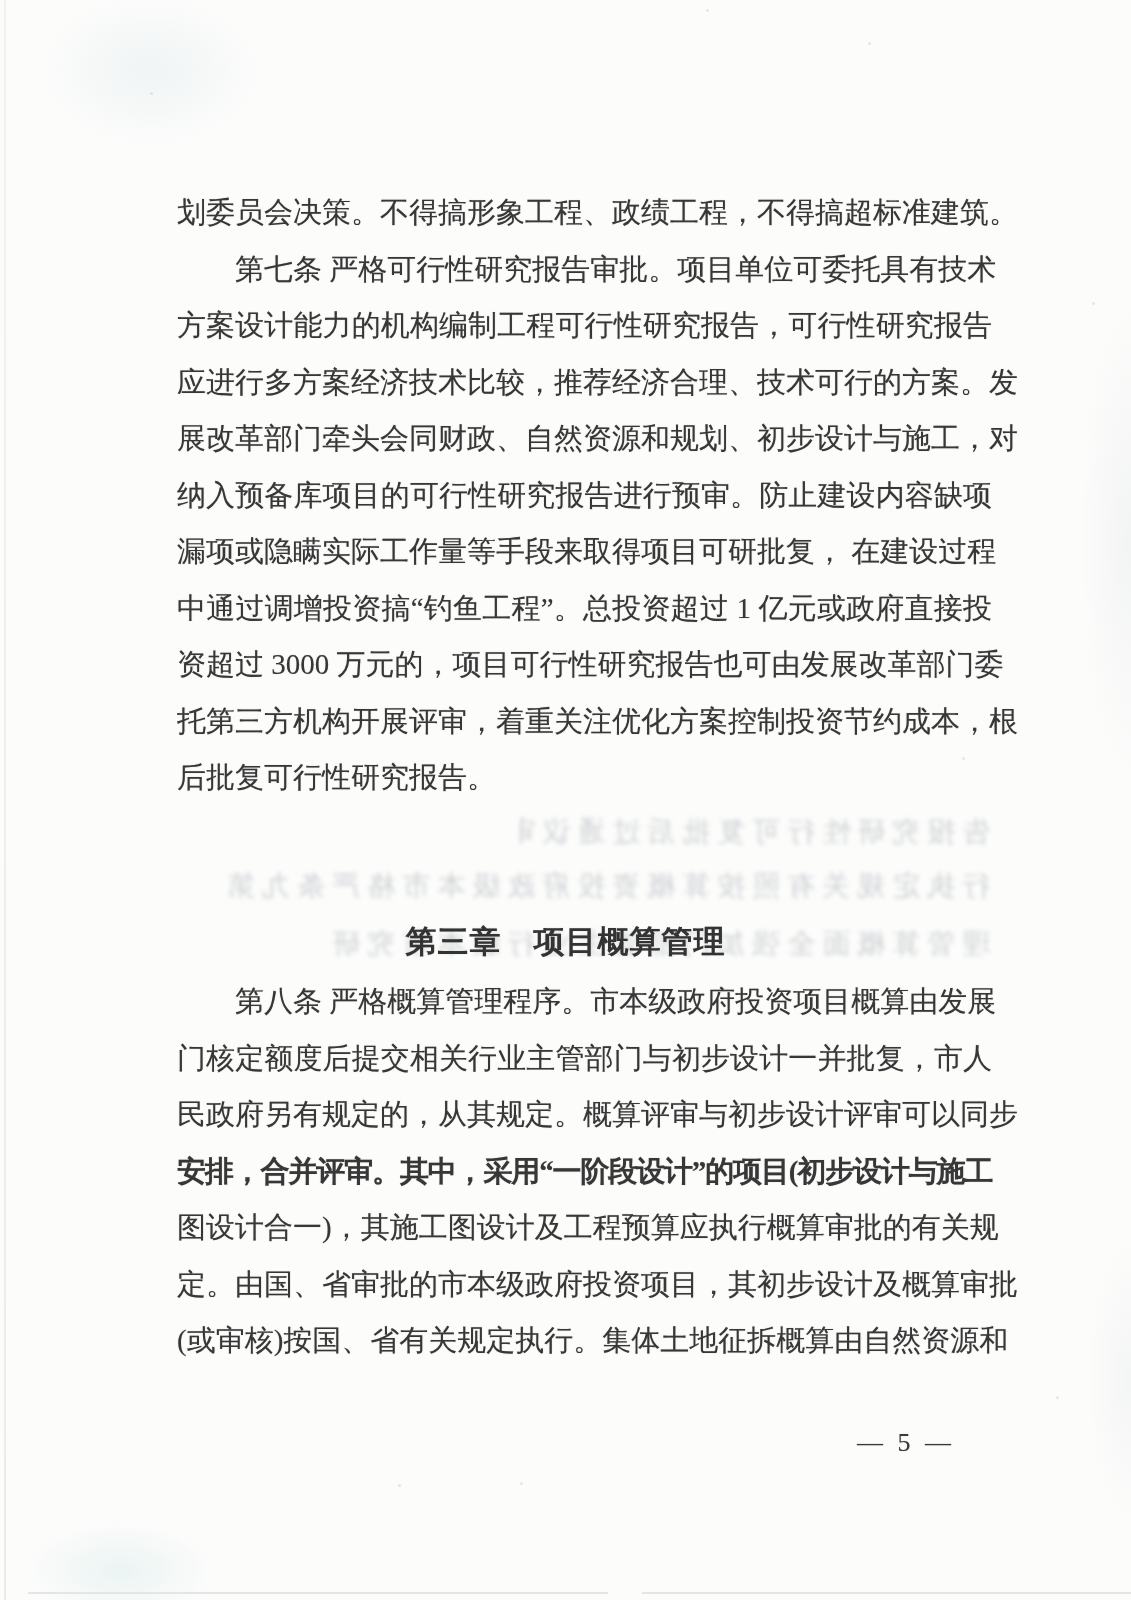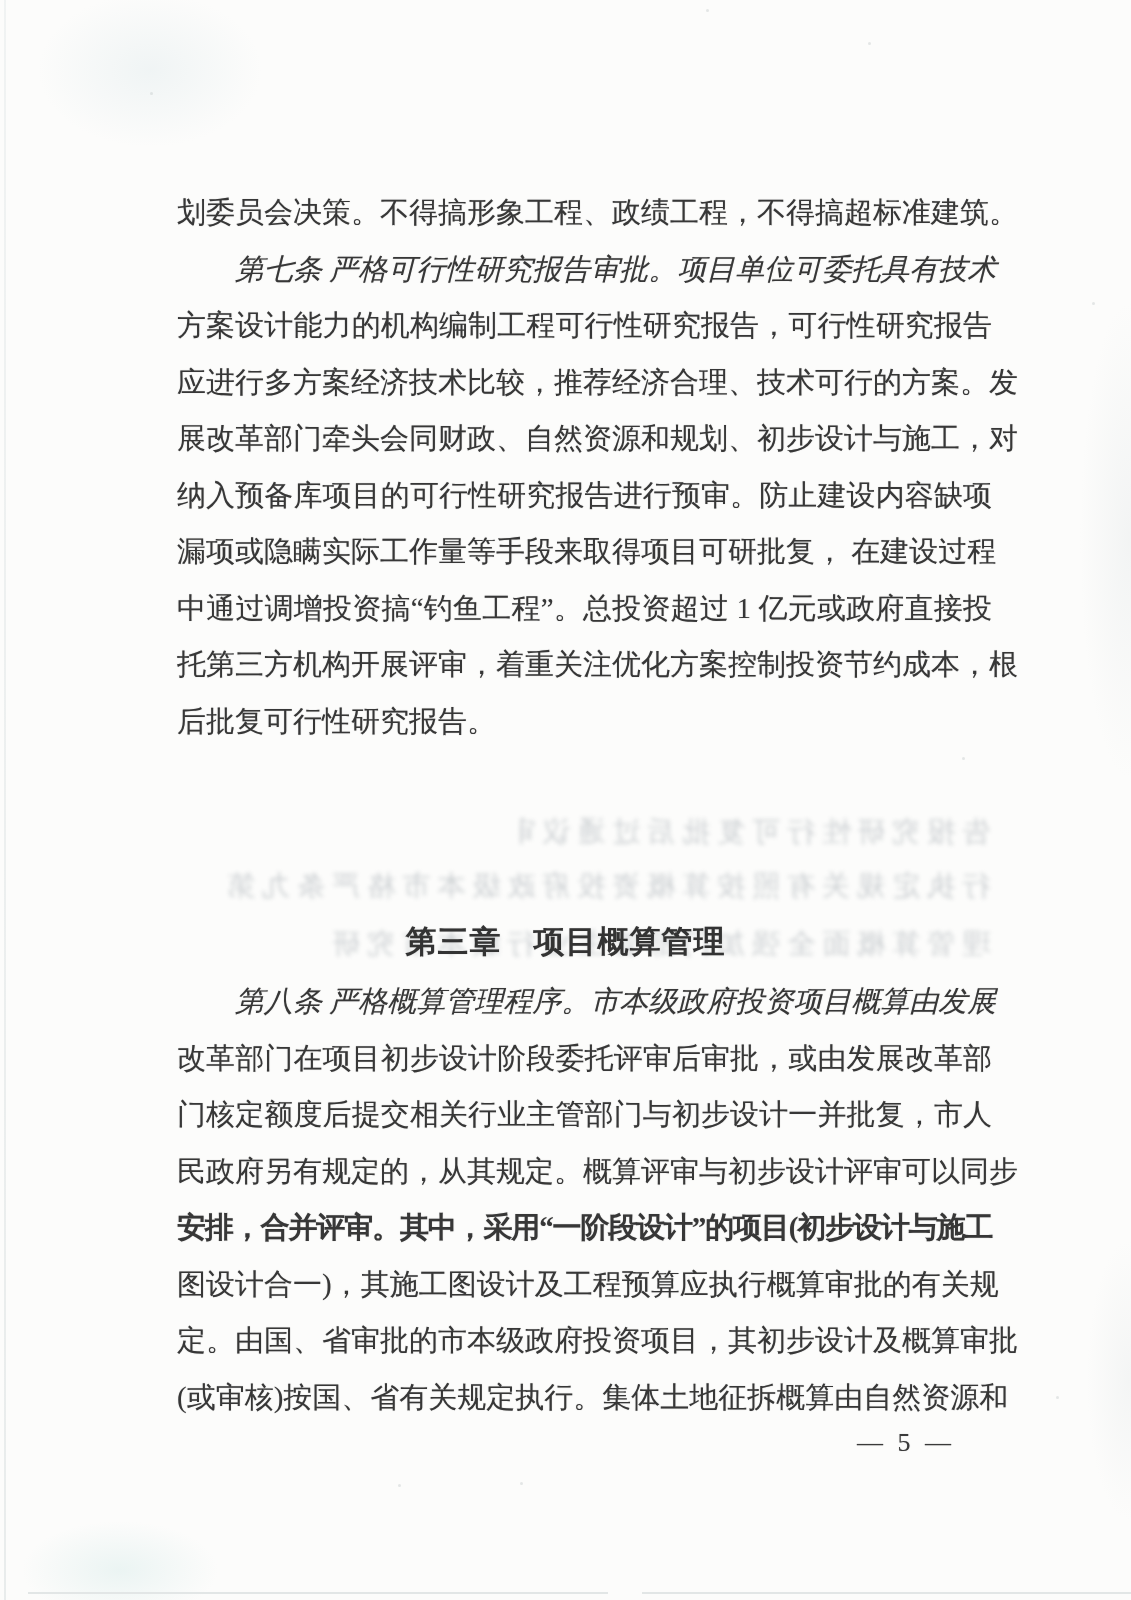--- a/index.html
+++ b/index.html
@@ -21,21 +21,21 @@
   .block{position:absolute;left:160px;width:832px;z-index:3;}
   .b1{top:184px;}
   .b2{top:973px;}
   .line{
     font-size:29px;line-height:56.5px;height:56.5px;
     text-align:justify;text-align-last:justify;
     white-space:nowrap;
     text-shadow:0 0 1px rgba(55,55,55,.38);
     margin-left:17px;
   }
-  .indent{text-indent:58px;font-style:italic;}
+  .indent{text-indent:58px;}
   .nj{text-align-last:left;}
   .tight{letter-spacing:-1.5px;font-weight:bold;}
   .heading{
     position:absolute;left:0;top:914px;width:100%;margin:0;z-index:4;
     text-align:center;
     font-family:"Liberation Sans","DejaVu Sans",sans-serif;
     font-weight:700;font-size:31px;line-height:56px;letter-spacing:1px;
     color:#333333;text-shadow:0 0 1px rgba(50,50,50,.35);
   }
   .page-number{
@@ -91,29 +91,29 @@
 
   <div class="block b1">
     <div class="line">划委员会决策。不得搞形象工程、政绩工程，不得搞超标准建筑。</div>
     <div class="line indent">第七条 严格可行性研究报告审批。项目单位可委托具有技术</div>
     <div class="line">方案设计能力的机构编制工程可行性研究报告，可行性研究报告</div>
     <div class="line">应进行多方案经济技术比较，推荐经济合理、技术可行的方案。发</div>
     <div class="line">展改革部门牵头会同财政、自然资源和规划、初步设计与施工，对</div>
     <div class="line">纳入预备库项目的可行性研究报告进行预审。防止建设内容缺项</div>
     <div class="line">漏项或隐瞒实际工作量等手段来取得项目可研批复， 在建设过程</div>
     <div class="line">中通过调增投资搞“钓鱼工程”。总投资超过 1 亿元或政府直接投</div>
+    <div class="line">资超过 3000 万元的，项目可行性研究报告也可由发展改革部门委</div>
     <div class="line">托第三方机构开展评审，着重关注优化方案控制投资节约成本，根</div>
     <div class="line nj">后批复可行性研究报告。</div>
   </div>
 
   <h2 class="heading">第三章　项目概算管理</h2>
 
   <div class="block b2">
     <div class="line indent">第八条 严格概算管理程序。市本级政府投资项目概算由发展</div>
-    <div class="line">改革部门在项目初步设计阶段委托评审后审批，或由发展改革部</div>
     <div class="line">门核定额度后提交相关行业主管部门与初步设计一并批复，市人</div>
     <div class="line">民政府另有规定的，从其规定。概算评审与初步设计评审可以同步</div>
     <div class="line tight">安排，合并评审。其中，采用“一阶段设计”的项目(初步设计与施工</div>
     <div class="line">图设计合一)，其施工图设计及工程预算应执行概算审批的有关规</div>
     <div class="line">定。由国、省审批的市本级政府投资项目，其初步设计及概算审批</div>
     <div class="line">(或审核)按国、省有关规定执行。集体土地征拆概算由自然资源和</div>
   </div>
 
   <div class="page-number">— 5 —</div>
 

